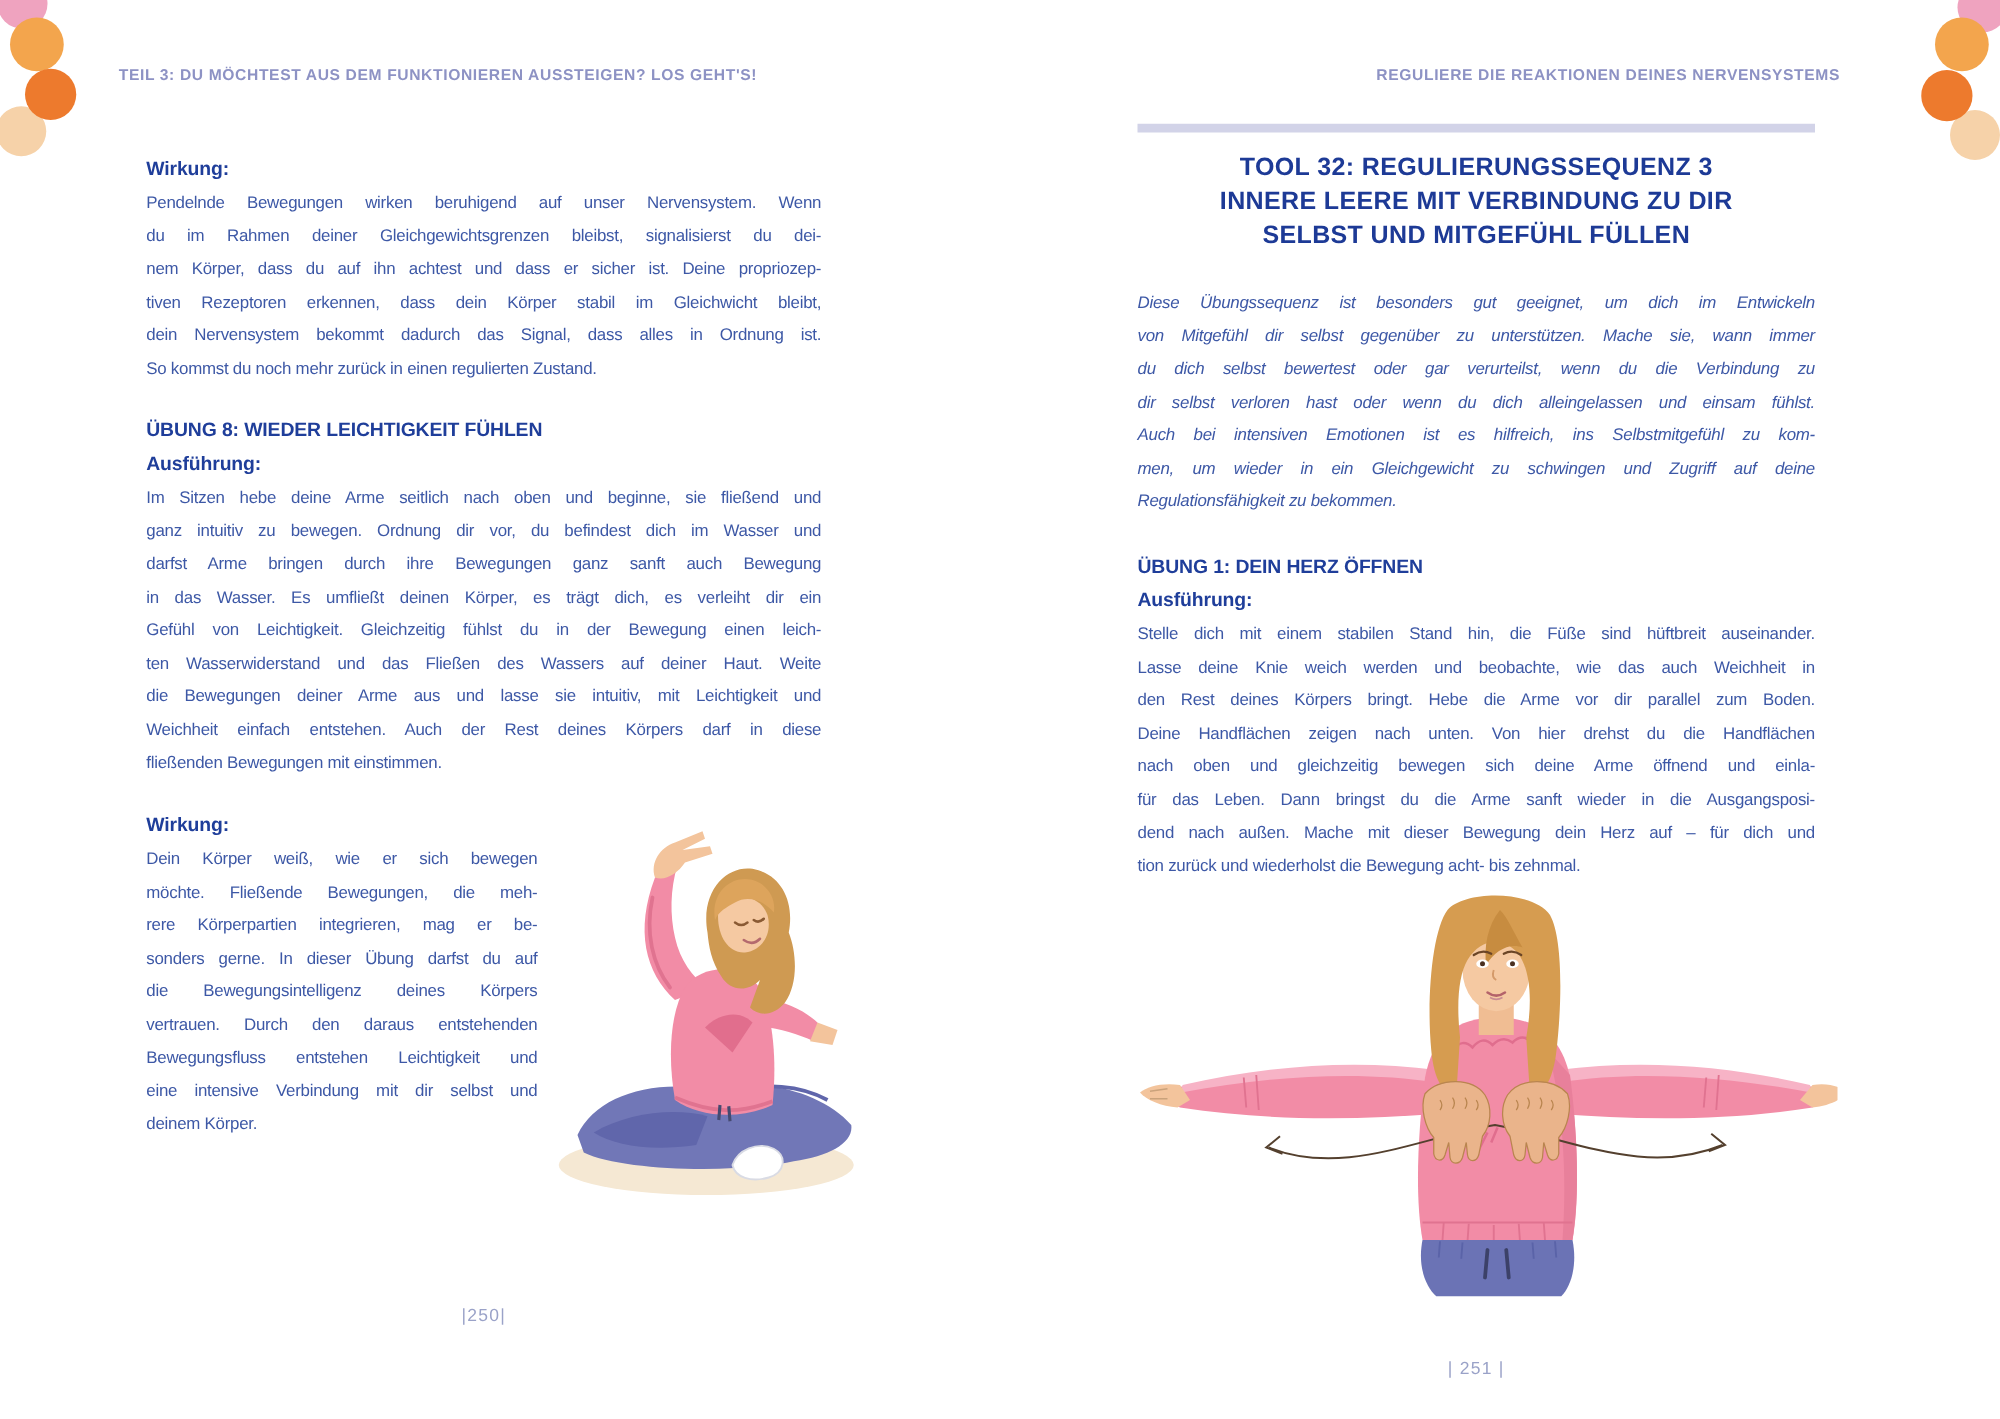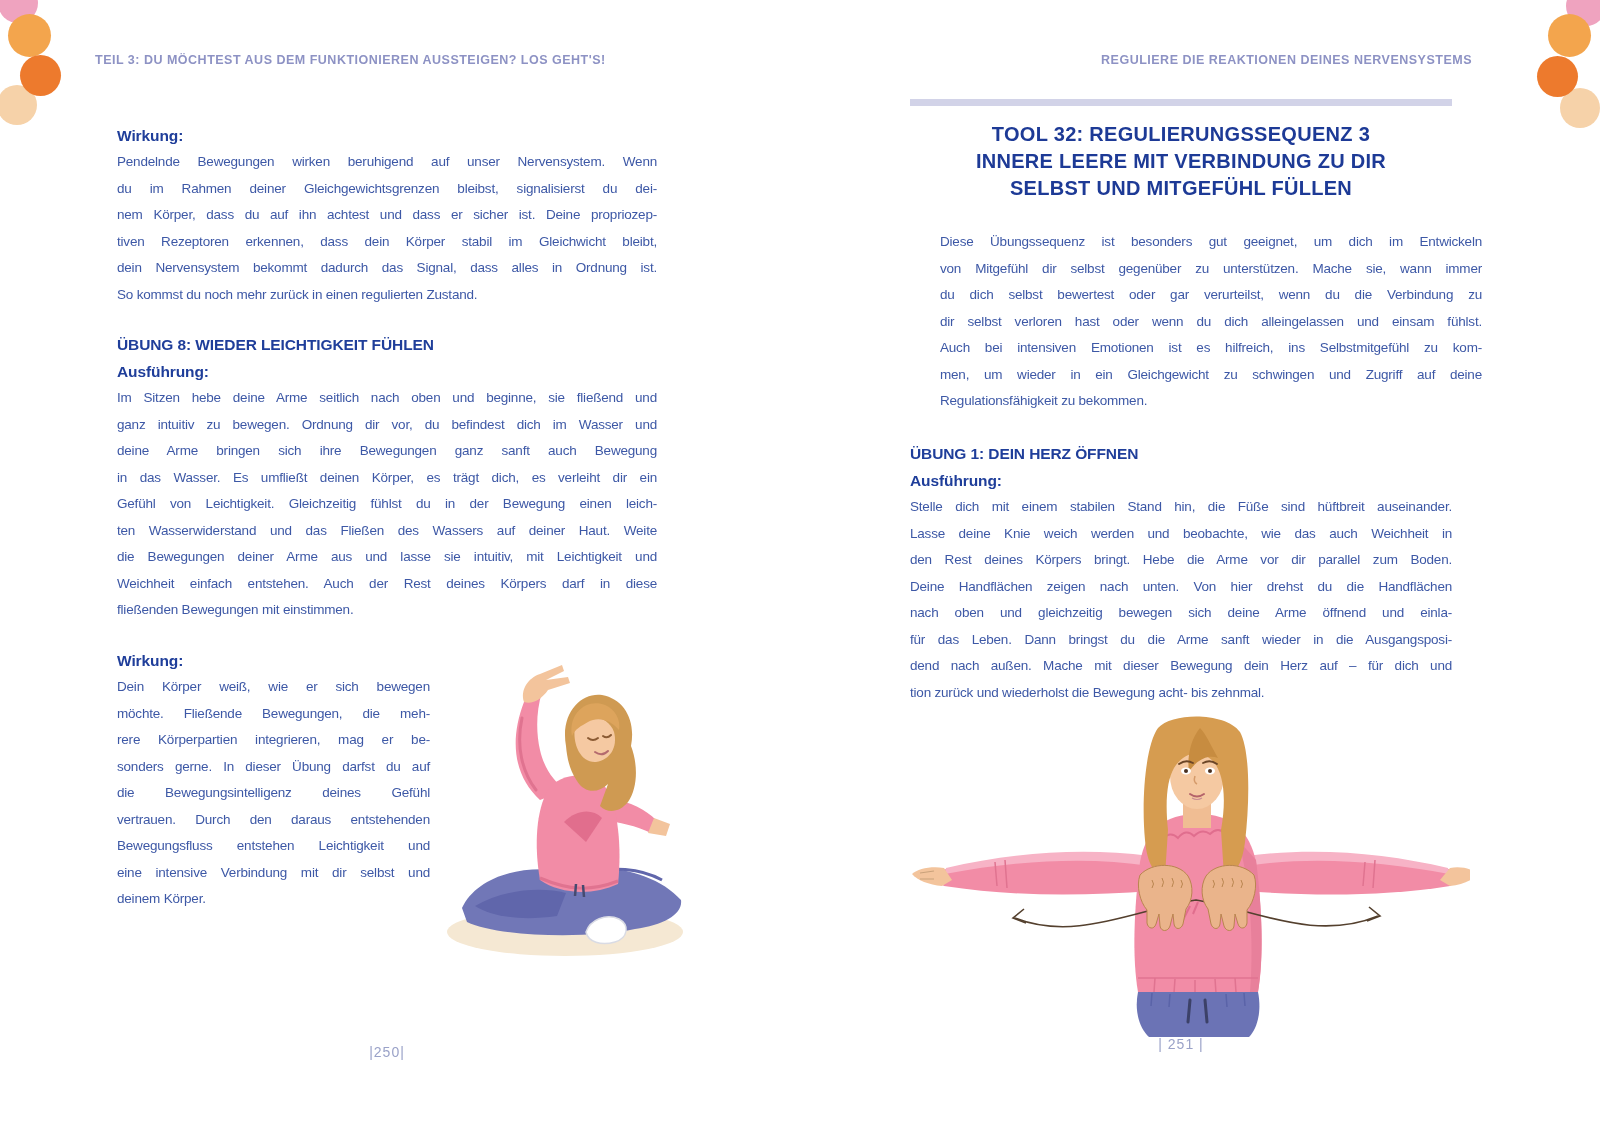--- a/index.html
+++ b/index.html
@@ -62,37 +62,37 @@
       <div class="tline">dein Nervensystem bekommt dadurch das Signal, dass alles in Ordnung ist.</div>
       <div class="tline tline-last">So kommst du noch mehr zurück in einen regulierten Zustand.</div>
     </div>
 
   <div class="subhead" style="left:117px;top:331px;text-align:center;">ÜBUNG 8: WIEDER LEICHTIGKEIT FÜHLEN</div>
   <div class="subhead" style="left:117px;top:358px;">Ausführung:</div>
 
   <div class="tblock" style="left:117px;top:385px;width:540px;">
       <div class="tline">Im Sitzen hebe deine Arme seitlich nach oben und beginne, sie fließend und</div>
       <div class="tline">ganz intuitiv zu bewegen. Ordnung dir vor, du befindest dich im Wasser und</div>
-      <div class="tline">deine Arme bringen sich ihre Bewegungen ganz sanft auch Bewegung</div>
+      <div class="tline">darfst Arme bringen durch ihre Bewegungen ganz sanft auch Bewegung</div>
       <div class="tline">in das Wasser. Es umfließt deinen Körper, es trägt dich, es verleiht dir ein</div>
       <div class="tline">Gefühl von Leichtigkeit. Gleichzeitig fühlst du in der Bewegung einen leich-</div>
       <div class="tline">ten Wasserwiderstand und das Fließen des Wassers auf deiner Haut. Weite</div>
       <div class="tline">die Bewegungen deiner Arme aus und lasse sie intuitiv, mit Leichtigkeit und</div>
       <div class="tline">Weichheit einfach entstehen. Auch der Rest deines Körpers darf in diese</div>
       <div class="tline tline-last">fließenden Bewegungen mit einstimmen.</div>
     </div>
 
   <div class="subhead" style="left:117px;top:647px;">Wirkung:</div>
 
   <div class="tblock" style="left:117px;top:674px;width:313px;">
       <div class="tline">Dein Körper weiß, wie er sich bewegen</div>
       <div class="tline">möchte. Fließende Bewegungen, die meh-</div>
       <div class="tline">rere Körperpartien integrieren, mag er be-</div>
       <div class="tline">sonders gerne. In dieser Übung darfst du auf</div>
-      <div class="tline">die Bewegungsintelligenz deines Gefühl</div>
+      <div class="tline">die Bewegungsintelligenz deines Körpers</div>
       <div class="tline">vertrauen. Durch den daraus entstehenden</div>
       <div class="tline">Bewegungsfluss entstehen Leichtigkeit und</div>
       <div class="tline">eine intensive Verbindung mit dir selbst und</div>
       <div class="tline tline-last">deinem Körper.</div>
     </div>
 
   <svg class="illus" style="left:440px;top:650px;" width="260" height="310" viewBox="0 0 260 310">
     <ellipse cx="125" cy="282" rx="118" ry="24" fill="#f5e8d3"></ellipse>
     <path d="M22,258 C36,228 78,214 124,221 C170,211 218,224 241,250 C243,264 224,275 195,279 C148,289 58,287 27,272 Z" fill="#7177b7"></path>
     <path d="M35,256 C62,240 100,236 126,243 L117,266 C82,271 52,267 35,256 Z" fill="#6066ab"></path>
@@ -120,21 +120,21 @@
   <div class="running-head rh-right">REGULIERE DIE REAKTIONEN DEINES NERVENSYSTEMS</div>
 
   <div class="divider-bar" style="left:910px;top:99px;width:542px;height:7px;"></div>
 
   <div class="tool-title center-lines" style="left:910px;top:121px;width:542px;">
       <div class="tline">TOOL 32: REGULIERUNGSSEQUENZ 3</div>
       <div class="tline">INNERE LEERE MIT VERBINDUNG ZU DIR</div>
       <div class="tline tline-last">SELBST UND MITGEFÜHL FÜLLEN</div>
     </div>
 
-  <div class="tblock" style="left:940px;top:229px;width:542px;">
+  <div class="tblock" style="left:910px;top:229px;width:542px;font-style:italic;">
       <div class="tline">Diese Übungssequenz ist besonders gut geeignet, um dich im Entwickeln</div>
       <div class="tline">von Mitgefühl dir selbst gegenüber zu unterstützen. Mache sie, wann immer</div>
       <div class="tline">du dich selbst bewertest oder gar verurteilst, wenn du die Verbindung zu</div>
       <div class="tline">dir selbst verloren hast oder wenn du dich alleingelassen und einsam fühlst.</div>
       <div class="tline">Auch bei intensiven Emotionen ist es hilfreich, ins Selbstmitgefühl zu kom-</div>
       <div class="tline">men, um wieder in ein Gleichgewicht zu schwingen und Zugriff auf deine</div>
       <div class="tline tline-last">Regulationsfähigkeit zu bekommen.</div>
     </div>
 
   <div class="subhead" style="left:910px;top:440px;">ÜBUNG 1: DEIN HERZ ÖFFNEN</div>
@@ -191,15 +191,15 @@
     </g>
     <g stroke="#b9854f" stroke-width="1" fill="none">
       <path d="M252,170 q3,4 0,8 M262,168 q3,4 0,9 M272,168 q3,4 0,9 M281,170 q3,4 0,8"></path>
       <path d="M313,170 q3,4 0,8 M322,168 q3,4 0,9 M332,168 q3,4 0,9 M341,170 q3,4 0,8"></path>
     </g>
     <path d="M238,282 L358,282 C362,302 357,319 349,327 L249,327 C240,319 234,302 238,282 Z" fill="#6b73b5"></path>
     <path d="M252,283 L251,296 M270,284 L269,297 M326,284 L327,297 M344,283 L345,296" stroke="#5a63a8" stroke-width="1.5"></path>
     <path d="M290,290 L288,312 M305,290 L307,312" stroke="#3c4168" stroke-width="3" stroke-linecap="round"></path>
   </svg>
 
-  <div class="page-number" style="left:910px;top:1036px;width:542px;text-align:center;">| 251 |</div>
+  <div class="page-number" style="left:910px;top:1086px;width:542px;text-align:center;">| 251 |</div>
 
 </div>
 
 </body></html>

